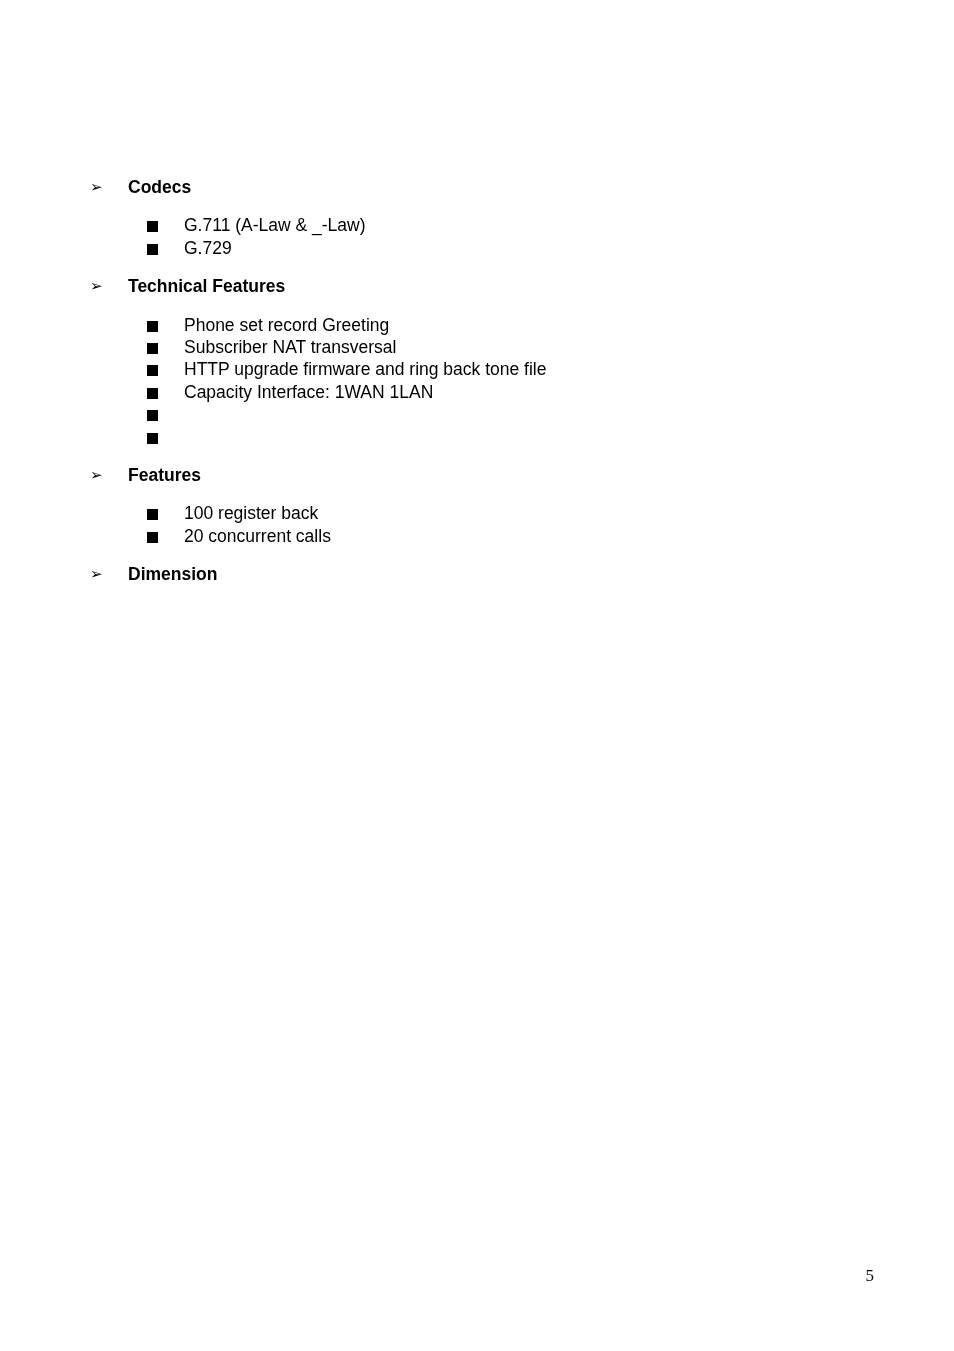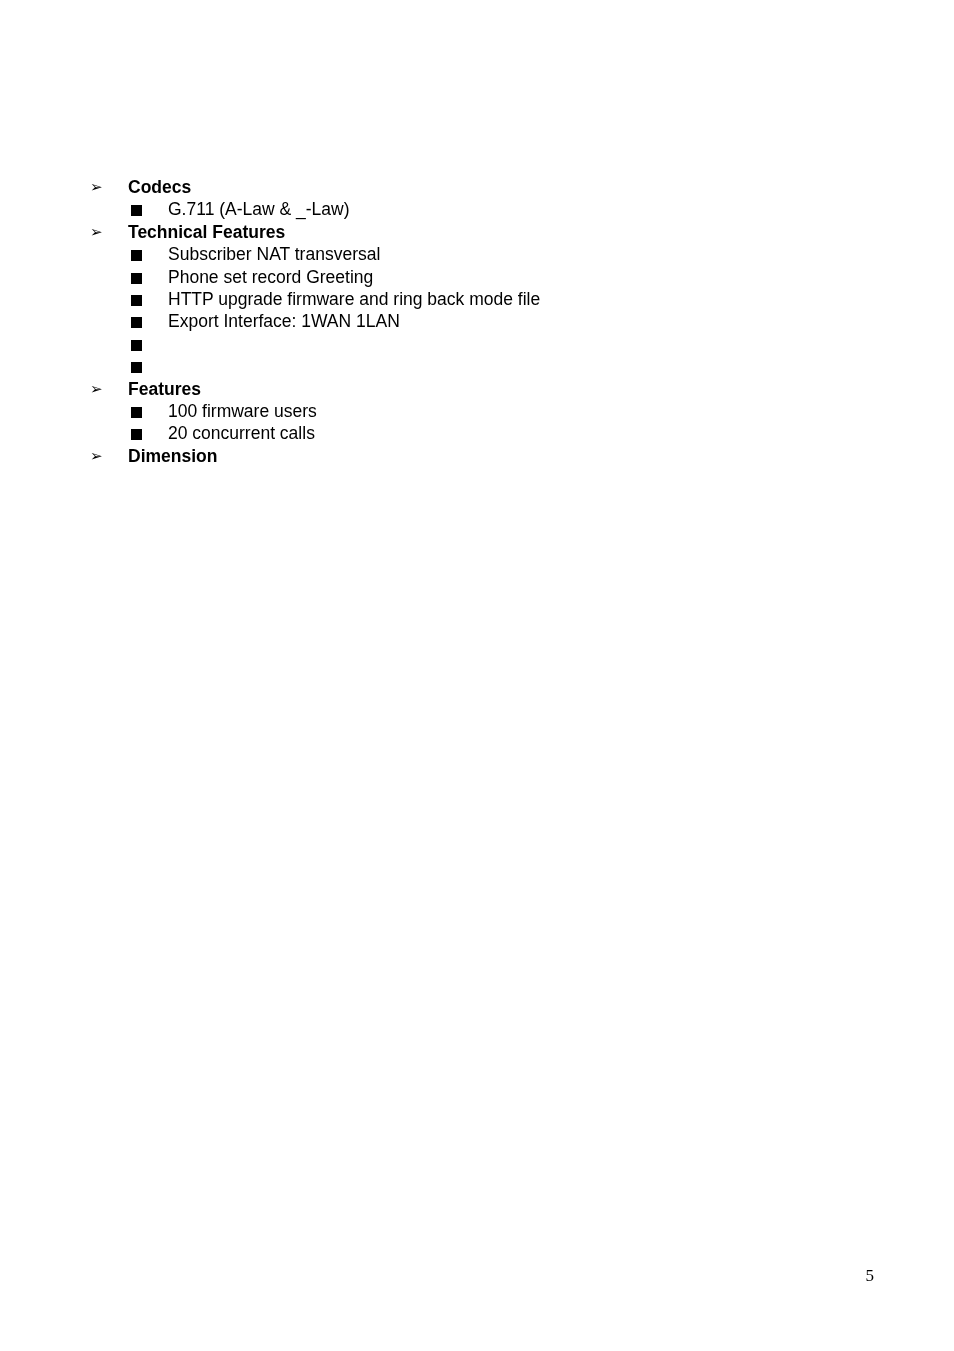--- a/index.html
+++ b/index.html
@@ -55,21 +55,21 @@
     font-size: 15px;
     font-weight: normal;
     color: #000000;
     text-align: left;
   }
   .lvl1 .lbl { display: inline-block; }
 
   
   .sublist {
     list-style: none;
-    margin: 0;
+    margin: 16px;
     padding: 0;
   }
   .lvl2 {
     position: relative;
     display: block;
     height: 22.4px;
     line-height: 22.4px;
     padding-left: 80px;
     font-size: 17.5px;
     font-weight: normal;
@@ -102,37 +102,38 @@
 <body>
 
 <div class="page">
 
   <div class="content">
     <ul class="spec-list" id="spec-list">
         <li class="group">
           <div class="lvl1"><span class="arrow-bullet">➢</span><span class="lbl">Codecs</span></div>
           <ul class="sublist">
             <li class="lvl2"><span class="square-bullet"></span><span class="lbl">G.711 (A-Law &amp; _-Law)</span></li>
+            <li class="lvl2"><span class="square-bullet"></span><span class="lbl">G.729</span></li>
           </ul>
         </li>
         <li class="group">
           <div class="lvl1"><span class="arrow-bullet">➢</span><span class="lbl">Technical Features</span></div>
           <ul class="sublist">
+            <li class="lvl2"><span class="square-bullet"></span><span class="lbl">Phone set record Greeting</span></li>
             <li class="lvl2"><span class="square-bullet"></span><span class="lbl">Subscriber NAT transversal</span></li>
-            <li class="lvl2"><span class="square-bullet"></span><span class="lbl">Phone set record Greeting</span></li>
-            <li class="lvl2"><span class="square-bullet"></span><span class="lbl">HTTP upgrade firmware and ring back mode file</span></li>
-            <li class="lvl2"><span class="square-bullet"></span><span class="lbl">Export Interface: 1WAN 1LAN</span></li>
+            <li class="lvl2"><span class="square-bullet"></span><span class="lbl">HTTP upgrade firmware and ring back tone file</span></li>
+            <li class="lvl2"><span class="square-bullet"></span><span class="lbl">Capacity Interface: 1WAN 1LAN</span></li>
             <li class="lvl2"><span class="square-bullet"></span></li>
             <li class="lvl2"><span class="square-bullet"></span></li>
           </ul>
         </li>
         <li class="group">
           <div class="lvl1"><span class="arrow-bullet">➢</span><span class="lbl">Features</span></div>
           <ul class="sublist">
-            <li class="lvl2"><span class="square-bullet"></span><span class="lbl">100 firmware users</span></li>
+            <li class="lvl2"><span class="square-bullet"></span><span class="lbl">100 register back</span></li>
             <li class="lvl2"><span class="square-bullet"></span><span class="lbl">20 concurrent calls</span></li>
           </ul>
         </li>
         <li class="group">
           <div class="lvl1"><span class="arrow-bullet">➢</span><span class="lbl">Dimension</span></div>
         </li>
       </ul>
   </div>
 
   <div class="page-number">5</div>

